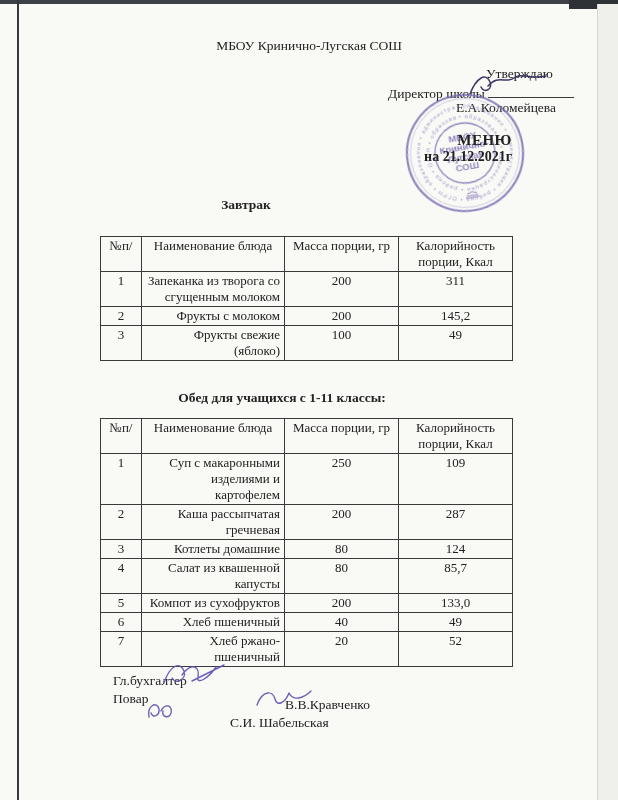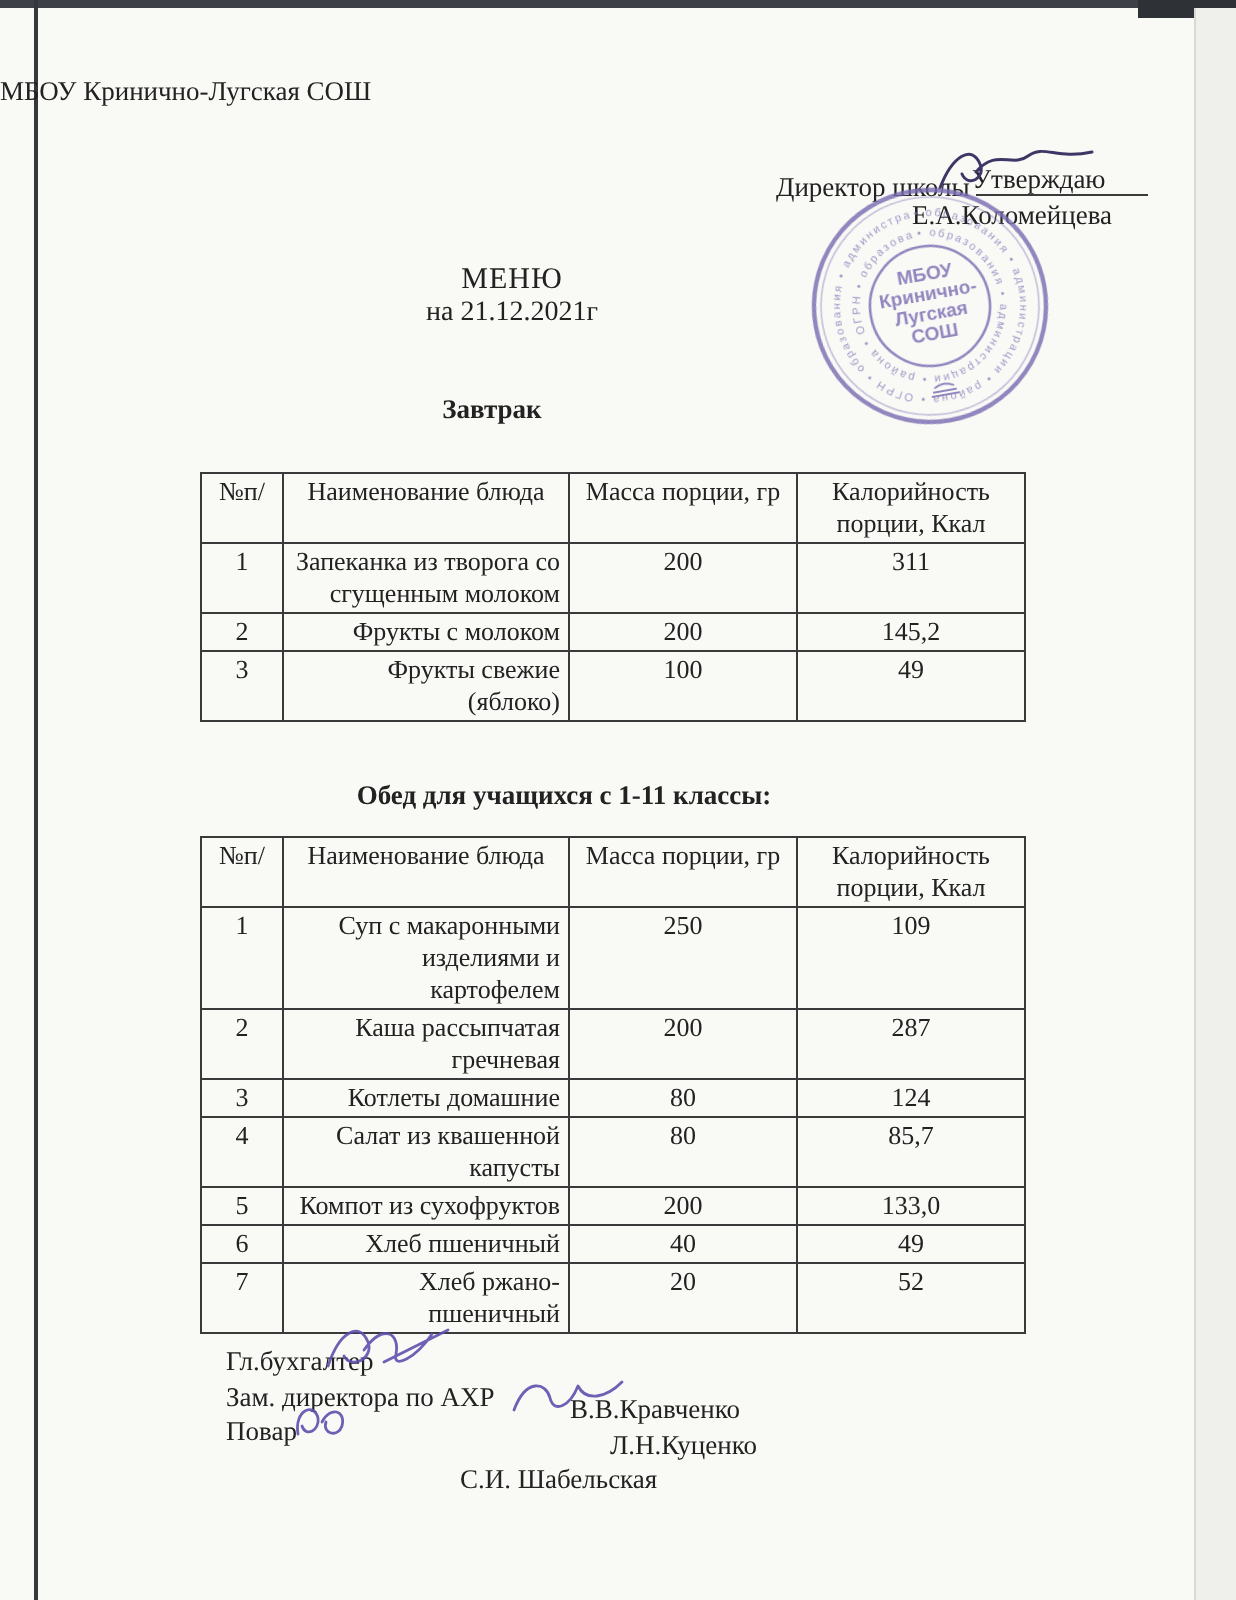--- a/index.html
+++ b/index.html
@@ -13,28 +13,28 @@
     background:var(--paper); color:var(--ink);
     font-family:"Liberation Serif","DejaVu Serif",serif;
   }
   
   .edge-top{position:absolute;left:0;top:0;width:618px;height:4px;background:var(--scan_edge);}
   .edge-corner{position:absolute;left:569px;top:0;width:49px;height:9px;background:#2e3136;}
   .edge-left{position:absolute;left:17px;top:0;width:2px;height:800px;background:#34383d;}
   .fold-right{position:absolute;left:597px;top:4px;width:1px;height:796px;background:#d9d9d3;}
   .fold-strip{position:absolute;left:598px;top:4px;width:20px;height:796px;background:#efefec;}
 
-  .doc-header{position:absolute;left:0;top:38px;width:618px;text-align:left;font-size:13.5px;}
-
-  .approve-word{position:absolute;left:486px;top:66px;font-size:13.5px;margin-top:16px;}
+  .doc-header{position:absolute;left:0;top:38px;width:618px;text-align:center;font-size:13.5px;}
+
+  .approve-word{position:absolute;left:486px;top:66px;font-size:13.5px;}
   .director-row{position:absolute;left:388px;top:85px;font-size:13.5px;white-space:nowrap;}
   .sig-line{display:inline-block;width:86px;border-bottom:1px solid #3a3a3a;height:12px;margin-left:3px;}
   .director-name{position:absolute;left:456px;top:100px;font-size:13.5px;}
 
-  .menu-title{position:absolute;left:0;top:132px;width:512px;text-align:center;font-weight:normal;}
+  .menu-title{position:absolute;left:0;top:132px;width:512px;text-align:right;font-weight:bold;}
   .menu-title .l1{font-size:15px;letter-spacing:.5px;}
   .menu-title .l2{font-size:14px;}
 
   .section-head{position:absolute;width:492px;text-align:center;font-weight:bold;font-size:13.5px;line-height:17px;}
   .breakfast-head{top:196px;}
   .lunch-head{top:389px;margin-left:36px;}
 
   table.menu{position:absolute;left:100px;border-collapse:collapse;table-layout:fixed;width:412px;font-size:13px;}
   .t-breakfast{top:236px;}
   .t-lunch{top:418px;}
@@ -221,24 +221,20 @@
         <td class="kcal">52</td>
       </tr>
     </tbody>
   </table>
 
   <div class="footer">
     <div class="sig-row r1">
       <span>Гл.бухгалтер</span>
       <span class="name">В.В.Кравченко</span>
     </div>
-    <div class="sig-row r2">
-      <span>Зам. директора по АХР</span>
-      <span class="name">Л.Н.Куценко</span>
-    </div>
     <div class="sig-row r3">
       <span>Повар</span>
       <span class="name">С.И. Шабельская</span>
     </div>
 
     <svg class="sig-svg sig-purple" style="left:45px;top:-14px;" width="80" height="32" viewBox="0 0 80 32">
       <path d="M6 24 C 12 6, 22 2, 26 12 C 29 20, 18 26, 14 19 M 24 16 C 34 2, 42 8, 40 18 C 38 26, 50 20, 58 8 M 34 22 L 66 6"></path>
     </svg>
     <svg class="sig-svg sig-purple" style="left:140px;top:10px;" width="64" height="34" viewBox="0 0 64 34">
       <path d="M4 22 C 10 6, 20 8, 22 16 C 24 24, 32 20, 36 10 C 40 18, 50 16, 58 8"></path>

